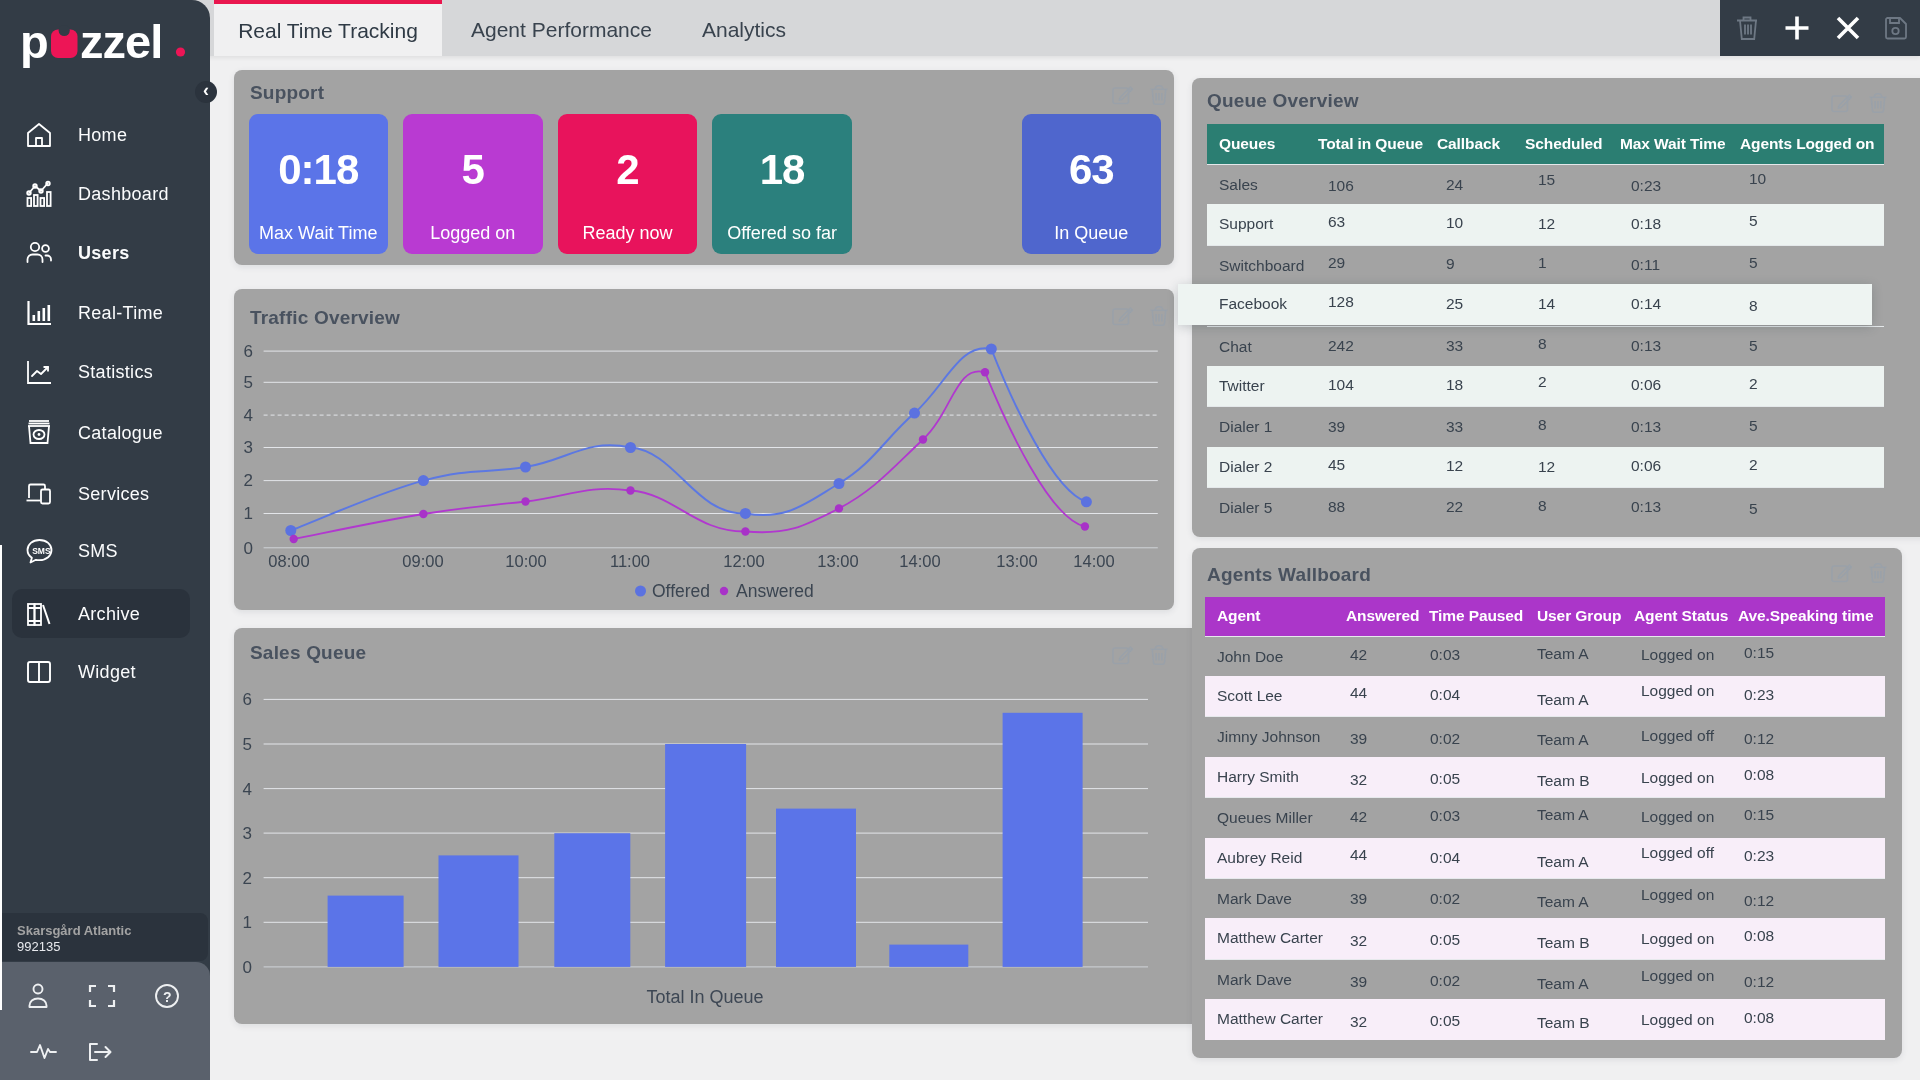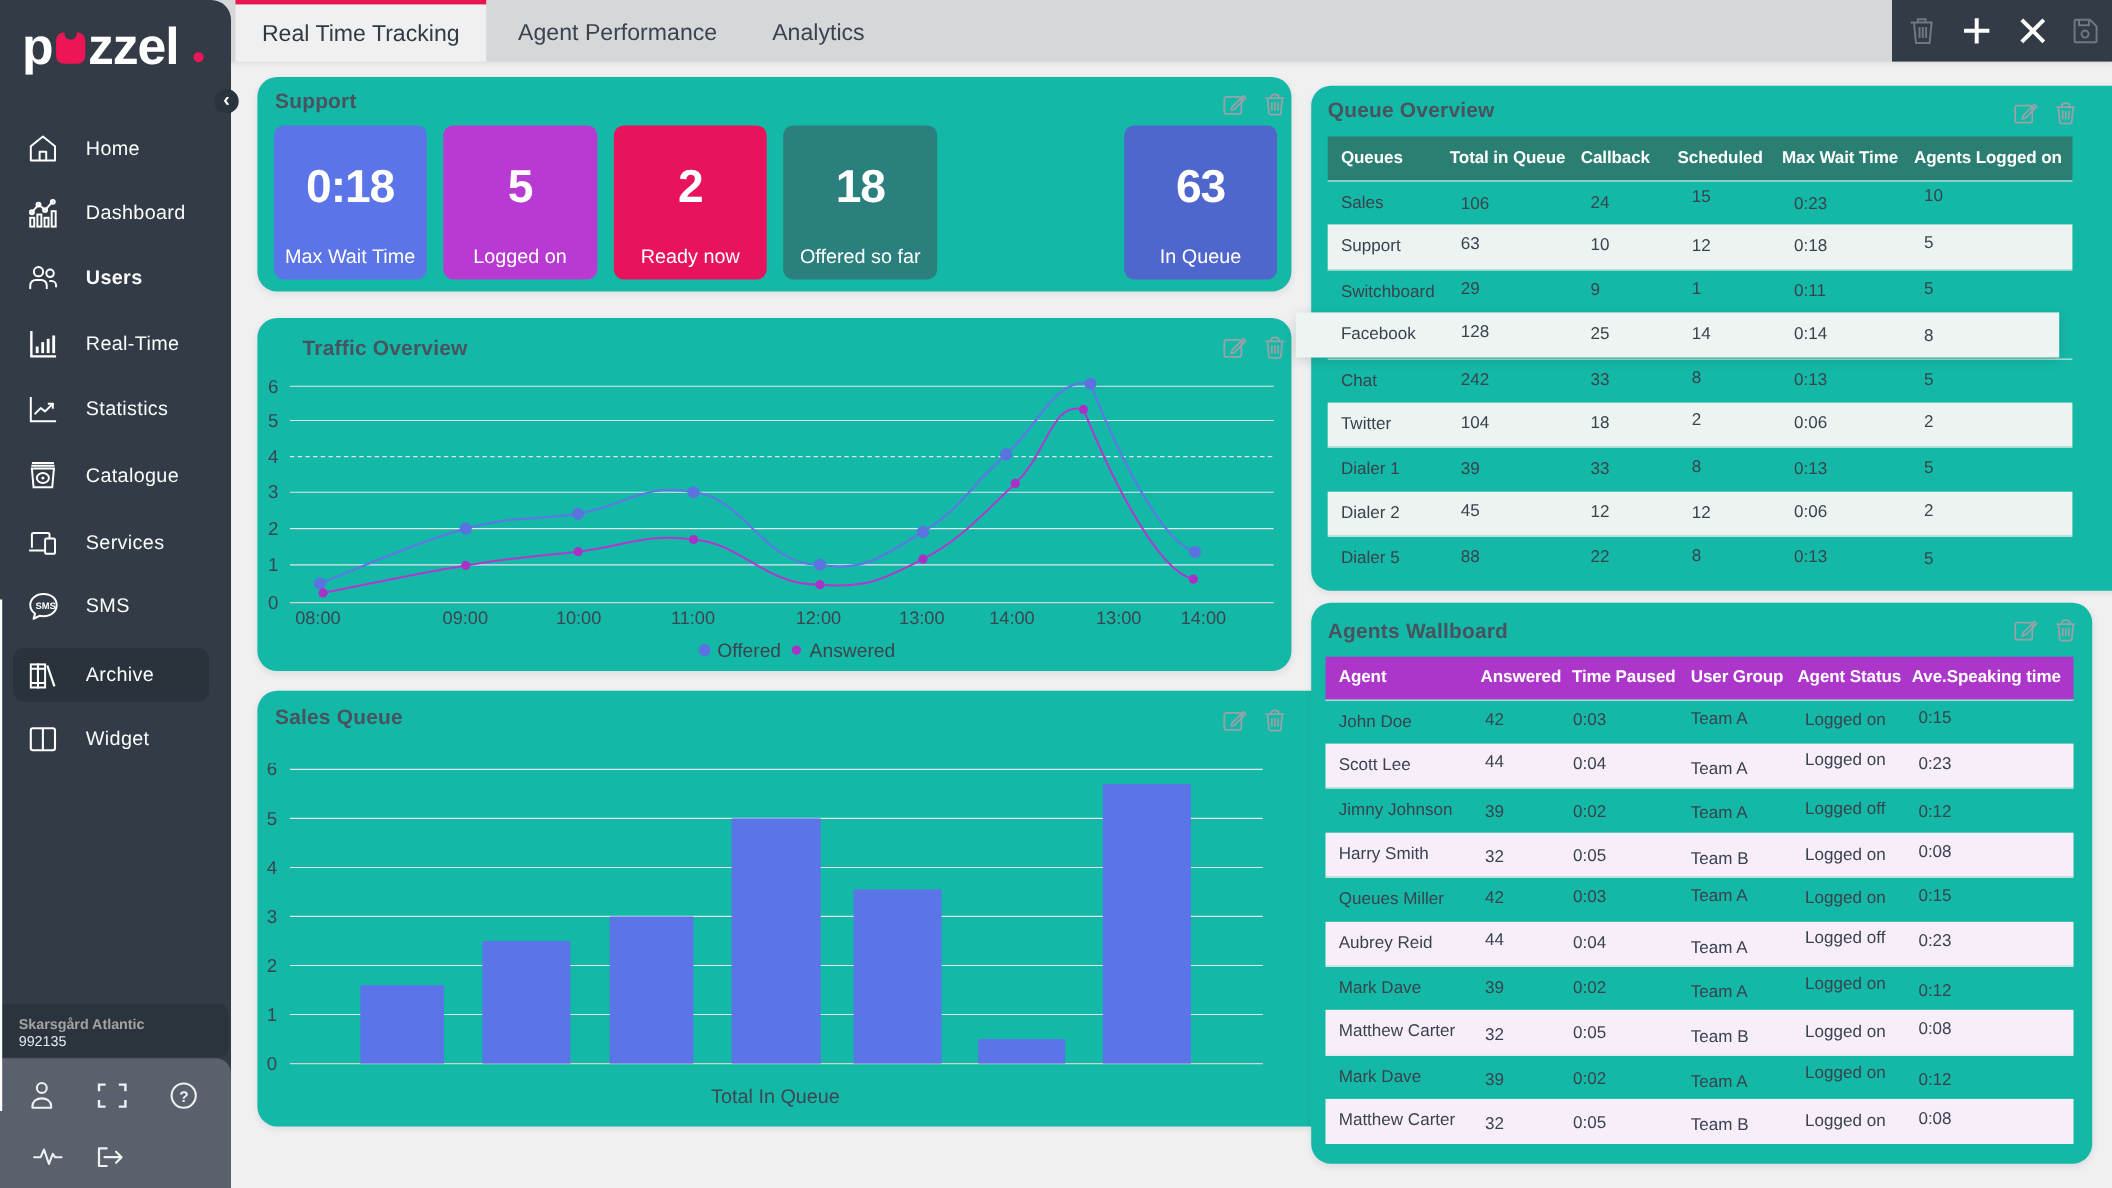--- a/index.html
+++ b/index.html
@@ -4,21 +4,21 @@
 <style>
 * { margin:0; padding:0; box-sizing:border-box; }
 html,body { width:1920px; height:1080px; }
 body { position:relative; font-family:"Liberation Sans", sans-serif; background:#f0f0f1; overflow:hidden; }
 .abs { position:absolute; }
 .topbar { left:0; top:0; width:1920px; height:56px; background:#d6d7d9; box-shadow:0 2px 4px rgba(0,0,0,0.07); }
 .tabactive { left:214px; top:0; width:228px; height:56px; background:#f0f0f1; border-top:4px solid #e9164e; }
 .tabactive span { position:absolute; left:0; right:0; top:15px; text-align:center; font-size:21px; color:#2f3a45; }
 .tablabel { top:18px; font-size:21px; color:#39434e; }
 .darkpanel { left:1720px; top:0; width:200px; height:56px; background:#333c46; }
-.card { position:absolute; background:#14b8a6; border-radius:18px; box-shadow:0 2px 6px rgba(50,60,80,0.10); }
+.card { position:absolute; background:#a3a3a3; border-radius:8px; box-shadow:0 2px 6px rgba(50,60,80,0.10); }
 .cardtitle { position:absolute; font-size:19px; font-weight:bold; color:#49525f; letter-spacing:0.2px; }
 .cicons { position:absolute; }
 .sidebar { left:0; top:0; width:210px; height:1080px; background:#333c46; border-top-right-radius:18px; }
 .menuitem { position:absolute; left:0; width:210px; height:48px; }
 .menuitem svg { position:absolute; left:24px; top:50%; transform:translateY(-50%); }
 .menuitem .mtext { position:absolute; left:78px; top:50%; transform:translateY(-50%); color:#fbfcfd; font-size:18px; letter-spacing:0.3px; }
 .mhl { position:absolute; left:12px; top:589px; width:178px; height:49px; background:#2a323c; border-radius:10px; }
 .acctband { position:absolute; left:0; top:913px; width:208px; height:48px; background:#2b333d; border-radius:0 8px 8px 0; }
 .acctband .l1 { position:absolute; left:17px; top:10px; color:#a3a3a3; font-size:13px; font-weight:bold; }
 .acctband .l2 { position:absolute; left:17px; top:26px; color:#e8eaee; font-size:13px; }
@@ -221,21 +221,21 @@
   <div class="tile" style="left:478.3px; background:#2b807d;">
       <div class="num">18</div>
       <div class="lab">Offered so far</div>
     </div>
   <div class="tile" style="left:787.6px; background:#4f66cd;">
       <div class="num">63</div>
       <div class="lab">In Queue</div>
     </div>
 </div>
 <div class="card" style="left:234px; top:289px; width:940px; height:321px;">
-  <div class="cardtitle" style="left:16px; top:18px;margin-left:25px;">Traffic Overview</div>
+  <div class="cardtitle" style="left:16px; top:18px;">Traffic Overview</div>
   <div class="cicons" style="left:877px; top:13px;"><svg width="60" height="26" viewBox="0 0 60 26">
         <g fill="none" stroke="#9aa1a9" stroke-width="1.6">
           <rect x="2" y="7" width="15.5" height="15.5" rx="2"></rect>
           <path d="M8.3 19.2 l0.9-3 L19.4 6 l2.1 2.1 L11.3 18.3 z" stroke-linejoin="round"></path>
           <path d="M17.7 7.6 l2.1 2.1"></path>
         </g>
         <g fill="none" stroke="#9aa1a9" stroke-width="1.6">
           <path d="M39.5 8.3 h17"></path>
           <path d="M44.3 8 q0-3.2 3.7-3.2 t3.7 3.2"></path>
           <path d="M41.3 8.6 l1.2 12.9 a2 2 0 0 0 2 1.8 h7 a2 2 0 0 0 2-1.8 l1.2-12.9"></path>

